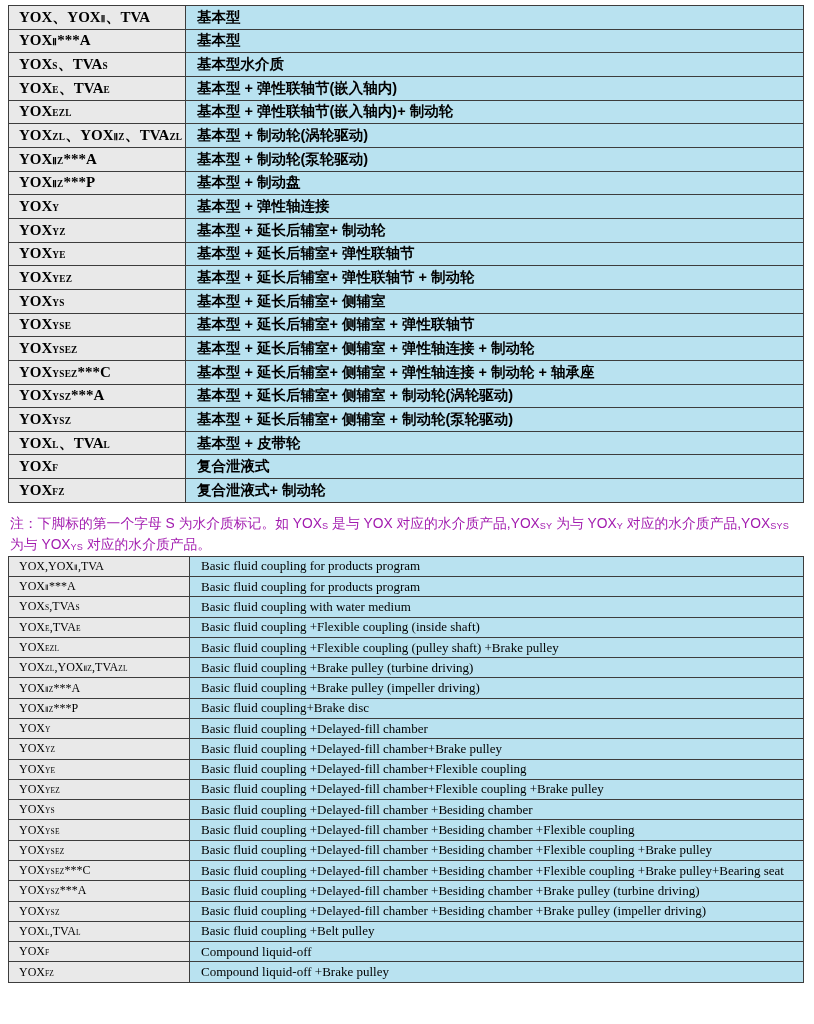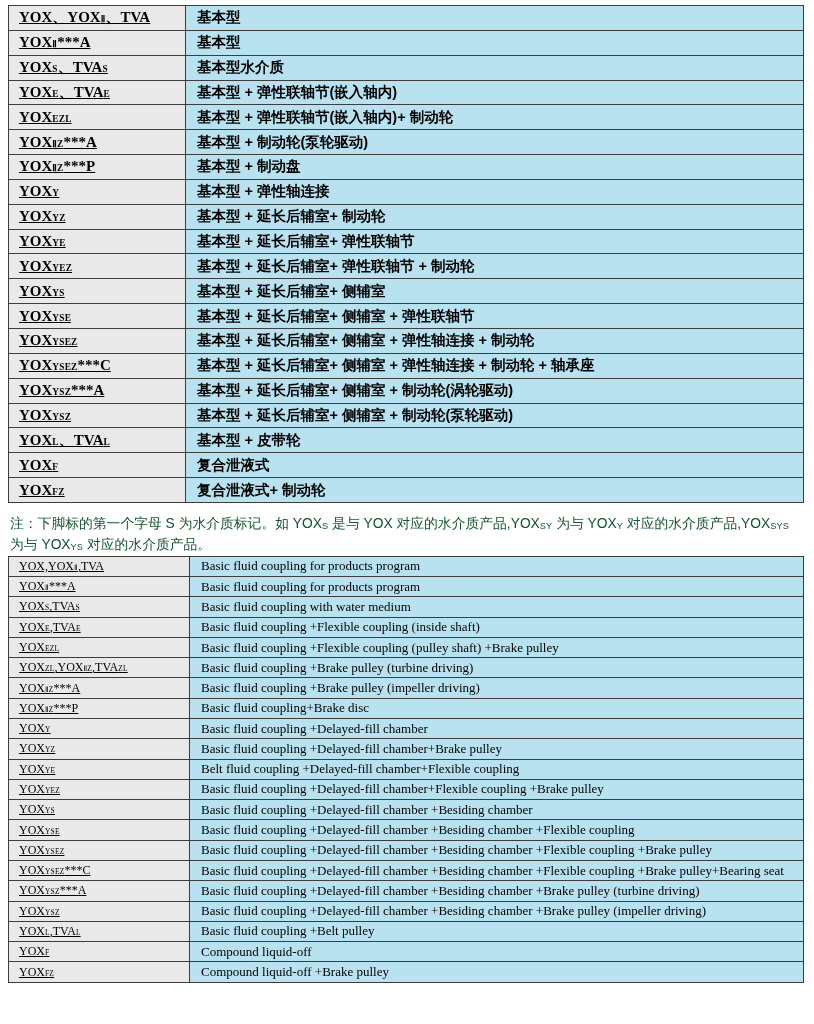--- a/index.html
+++ b/index.html
@@ -16,32 +16,32 @@
     overflow:hidden;
   }
   .page{padding:5px 8px 0 8px;}
   table.tbl{
     border-collapse:collapse;table-layout:fixed;width:796px;
   }
   table.tbl td{
     border:1px solid var(--border);
     overflow:hidden;white-space:nowrap;vertical-align:middle;
   }
-  .model-cell{background:var(--gray);padding:0 0 0 10px;text-decoration:underline;}
+  .model-cell{background:var(--gray);padding:0 0 0 10px;}
   .desc-cell{background:var(--blue);padding:0 4px 0 11px;}
   table.top{height:498px;}
   table.top .model-cell{font-family:"Liberation Serif",serif;font-weight:700;font-size:15px;}
   table.top .desc-cell{font-family:"Liberation Sans",sans-serif;font-weight:700;font-size:14.5px;}
   table.bottom{height:427px;}
   table.bottom .model-cell{font-family:"Liberation Serif",serif;font-weight:400;font-size:12px;margin-top:42px;}
   table.bottom .desc-cell{font-family:"Liberation Serif",serif;font-weight:400;font-size:13px;}
   .sb{font-size:62%;letter-spacing:0.2px;}
   .note{
     margin:10px 2px 0 2px;width:796px;
-    font-size:13.8px;line-height:1.55;color:#14532d;
+    font-size:13.8px;line-height:1.55;color:#a21caf;
   }
   .note .sb{font-size:66%;vertical-align:-0.08em;}
   h2.heading{
     margin:10px 0 7px 1px;
     font-size:20px;font-weight:700;color:var(--accent);
     font-family:"Liberation Sans",sans-serif;letter-spacing:0.2px;
   }
 </style>
 </head>
 <body>
@@ -68,20 +68,24 @@
         </tr>
         <tr>
           <td class="model-cell">YOX<span class="sb">E</span>、TVA<span class="sb">E</span></td>
           <td class="desc-cell">基本型 + 弹性联轴节(嵌入轴内)</td>
         </tr>
         <tr>
           <td class="model-cell">YOX<span class="sb">EZL</span></td>
           <td class="desc-cell">基本型 + 弹性联轴节(嵌入轴内)+ 制动轮</td>
         </tr>
         <tr>
+          <td class="model-cell">YOX<span class="sb">ZL</span>、YOX<span class="sb">ⅡZ</span>、TVA<span class="sb">ZL</span></td>
+          <td class="desc-cell">基本型 + 制动轮(涡轮驱动)</td>
+        </tr>
+        <tr>
           <td class="model-cell">YOX<span class="sb">ⅡZ</span>***A</td>
           <td class="desc-cell">基本型 + 制动轮(泵轮驱动)</td>
         </tr>
         <tr>
           <td class="model-cell">YOX<span class="sb">ⅡZ</span>***P</td>
           <td class="desc-cell">基本型 + 制动盘</td>
         </tr>
         <tr>
           <td class="model-cell">YOX<span class="sb">Y</span></td>
           <td class="desc-cell">基本型 + 弹性轴连接</td>
@@ -181,21 +185,21 @@
         <tr>
           <td class="model-cell">YOX<span class="sb">Y</span></td>
           <td class="desc-cell">Basic fluid coupling +Delayed-fill chamber</td>
         </tr>
         <tr>
           <td class="model-cell">YOX<span class="sb">YZ</span></td>
           <td class="desc-cell">Basic fluid coupling +Delayed-fill chamber+Brake pulley</td>
         </tr>
         <tr>
           <td class="model-cell">YOX<span class="sb">YE</span></td>
-          <td class="desc-cell">Belt fluid coupling +Delayed-fill chamber+Flexible coupling</td>
+          <td class="desc-cell">Basic fluid coupling +Delayed-fill chamber+Flexible coupling</td>
         </tr>
         <tr>
           <td class="model-cell">YOX<span class="sb">YEZ</span></td>
           <td class="desc-cell">Basic fluid coupling +Delayed-fill chamber+Flexible coupling +Brake pulley</td>
         </tr>
         <tr>
           <td class="model-cell">YOX<span class="sb">YS</span></td>
           <td class="desc-cell">Basic fluid coupling +Delayed-fill chamber +Besiding chamber</td>
         </tr>
         <tr>

